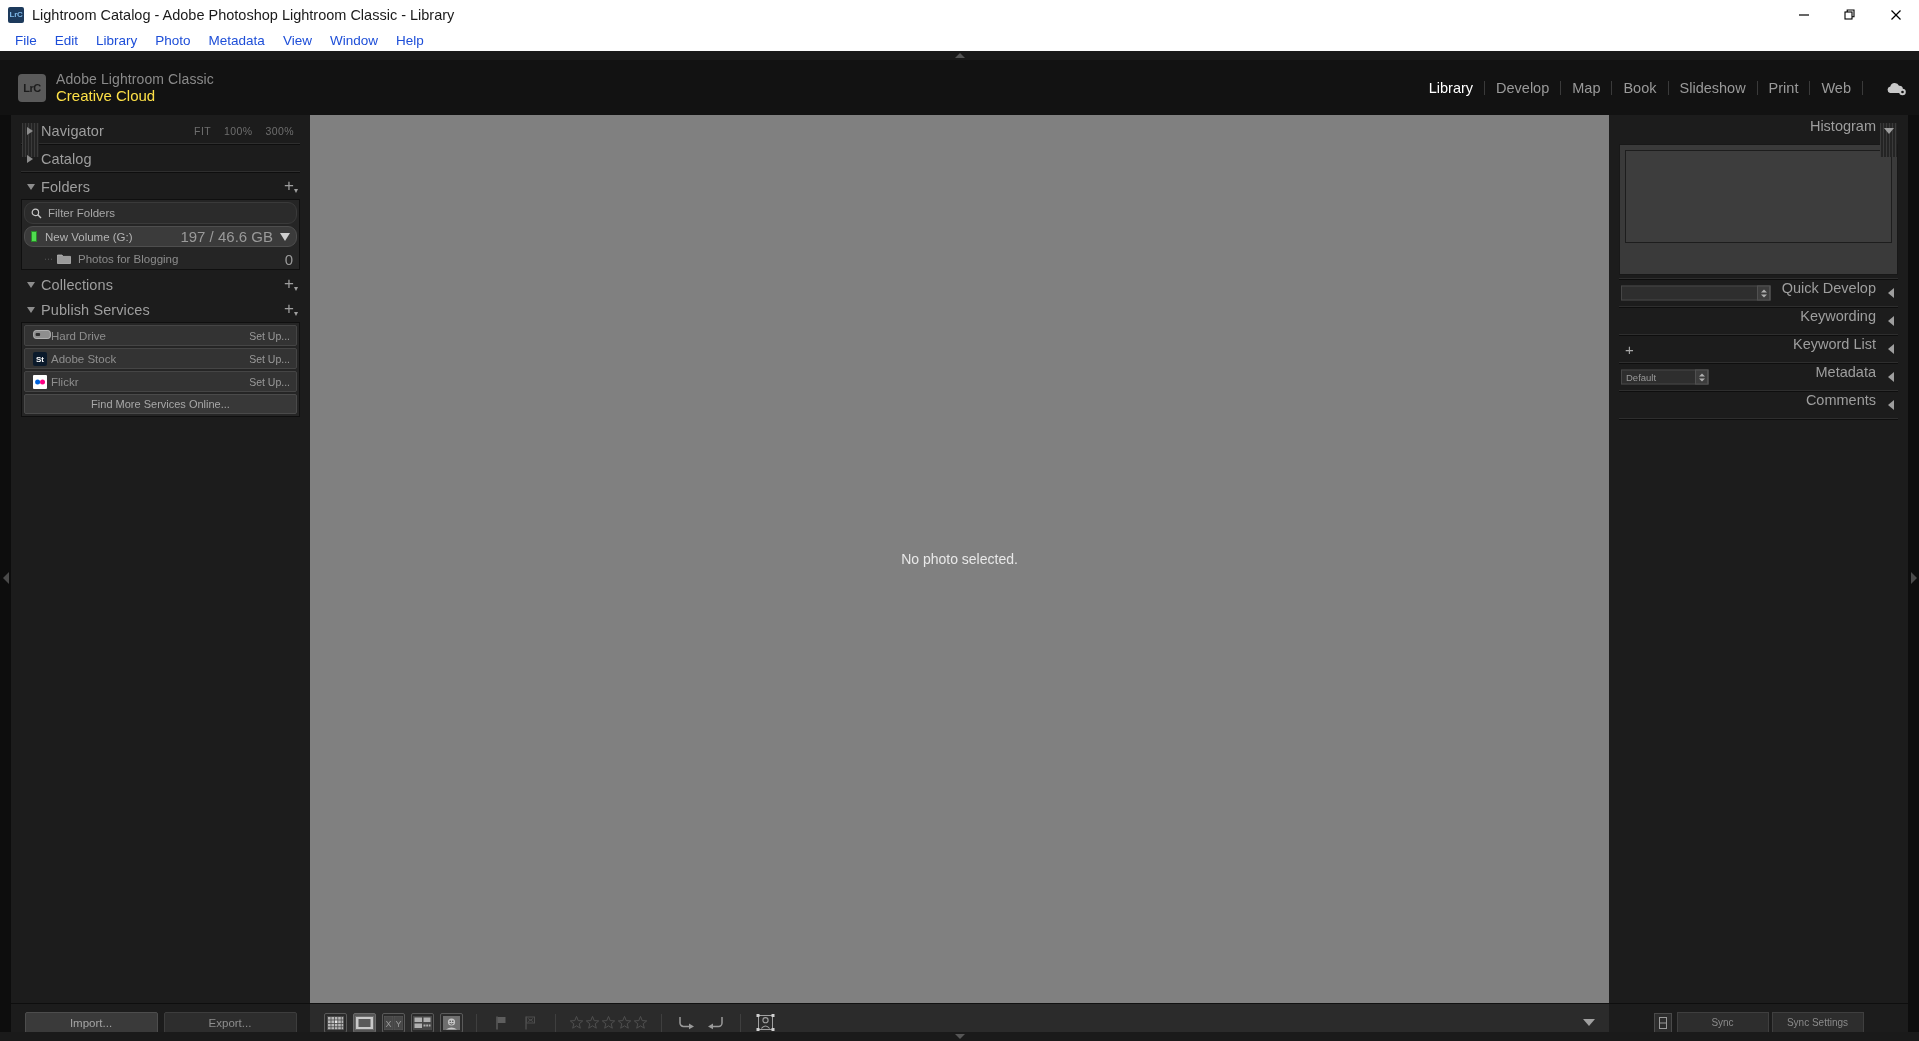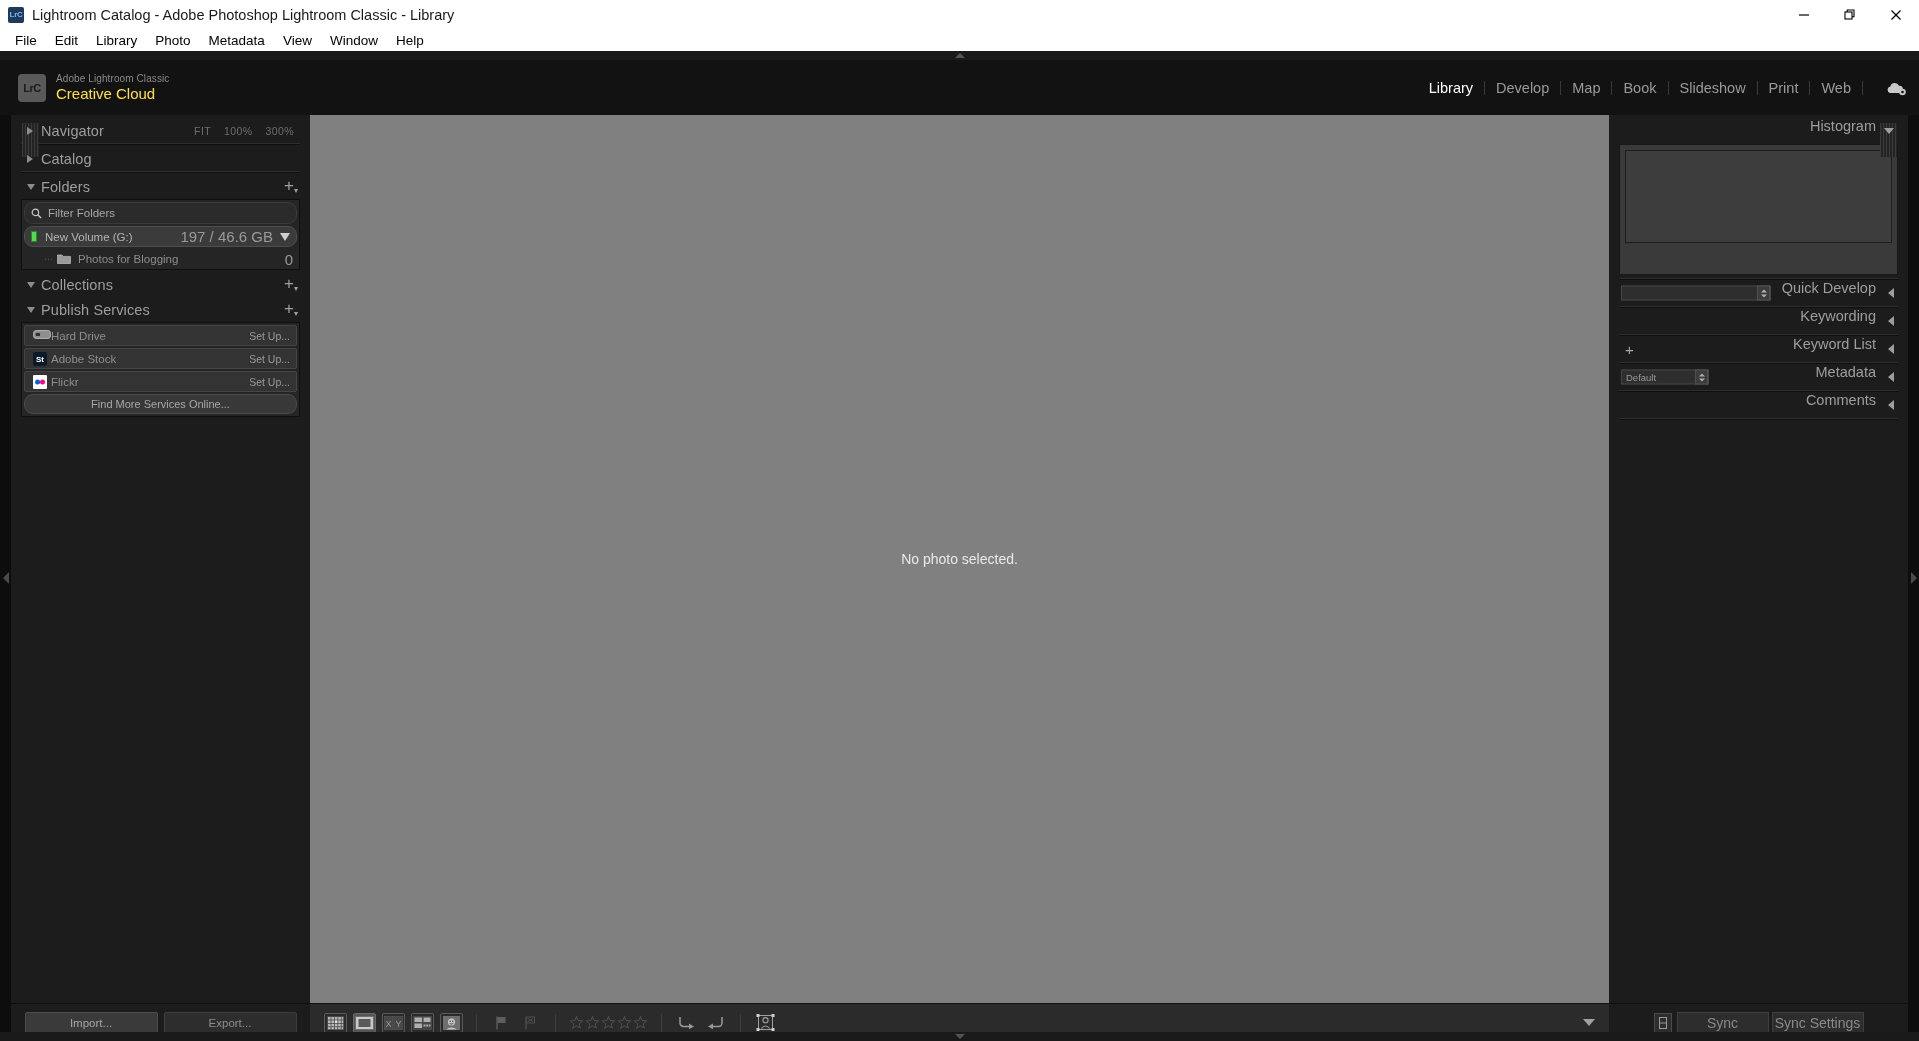--- a/index.html
+++ b/index.html
@@ -33,21 +33,21 @@
   .tb-btn svg { display:block; }
 
   
   .menubar {
     height:22px; width:100%;
     background:#ffffff;
     display:flex; align-items:center;
     padding-left:6px;
   }
   .menu-item {
-    font-size:13.5px; color:#000000;
+    font-size:13.5px; color:#1d4ed8;
     padding:2px 9px; cursor:default;
   }
 
   
   .app {
     position:absolute; top:51px; left:0; right:0; bottom:0;
     background:#000;
   }
 
   
@@ -65,21 +65,21 @@
     height:55px; width:100%; background:#121212;
     display:flex; align-items:center; position:relative;
   }
   .id-plate { display:flex; align-items:center; margin-left:18px; }
   .id-badge {
     width:28px;height:28px;background:#5a5a5a;border-radius:4px;
     display:flex;align-items:center;justify-content:center;
     font-size:11px;color:#1c1c1c;font-weight:bold;letter-spacing:-0.4px;
   }
   .id-text { margin-left:10px; line-height:1.15; }
-  .id-line1 { font-size:10px; color:#8a8a8a; letter-spacing:0.1px; }
+  .id-line1 { font-size:14px; color:#8a8a8a; letter-spacing:0.1px; }
   .id-line2 { font-size:15px; color:#fde047; }
 
   .modules {
     position:absolute; right:56px; top:0; height:55px;
     display:flex; align-items:center;
   }
   .module {
     font-size:14.5px; color:#9a9a9a; padding:0 11px;
   }
   .module.active { color:#ffffff; }
@@ -156,21 +156,21 @@
   .pub-row {
     height:21px; margin:2px; display:flex; align-items:center;
     background:#333333; border:1px solid #454545; border-radius:2px;
     padding:0 6px; font-size:11.5px; color:#c2c2c2;
   }
   .pub-row.dim { color:#8e8e8e;padding-left:8px; }
   .pub-setup { margin-left:auto; font-size:10.5px; color:#9a9a9a; }
   .svc-ic { width:18px; height:13px; flex-shrink:0; }
   .find-more {
     height:20px; margin:2px; display:flex; align-items:center; justify-content:center;
-    background:#383838; border:1px solid #4a4a4a; border-radius:9px;
+    background:#383838; border:1px solid #4a4a4a; border-radius:2px;
     font-size:11px; color:#a8a8a8;
   }
 
   
   .lp-bottom {
     height:38px; background:#1c1c1c;
     display:flex; align-items:center; justify-content:center; gap:6px;
     border-top:1px solid #0e0e0e;
   }
   .btn-wide {
@@ -256,21 +256,21 @@
     display:flex; align-items:center; justify-content:center; gap:3px;
     border-top:1px solid #0e0e0e;
   }
   .sync-toggle {
     width:18px; height:20px; border:1px solid #4a4a4a; background:#2d2d2d;
     display:flex; align-items:center; justify-content:center; margin-right:2px;
   }
   .btn-sync {
     width:92px; height:21px; background:#2d2d2d; border:1px solid #3f3f3f;
     display:flex; align-items:center; justify-content:center;
-    font-size:14px; color:#8a8a8a;
+    font-size:10px; color:#8a8a8a;
   }
 
   
   .bottom-pull {
     position:absolute; bottom:0; left:0; right:0; height:9px; background:#1a1a1a;
     display:flex; align-items:center; justify-content:center;
   }
   .tri-down-b { width:0;height:0;border-left:5px solid transparent;border-right:5px solid transparent;border-top:5px solid #555; }
 </style>
 </head>

